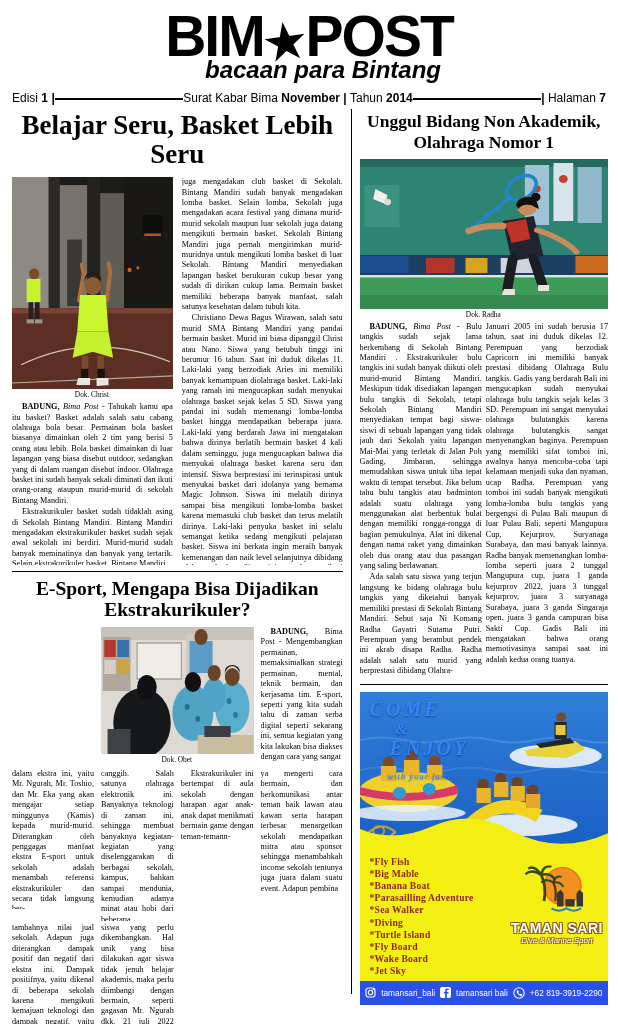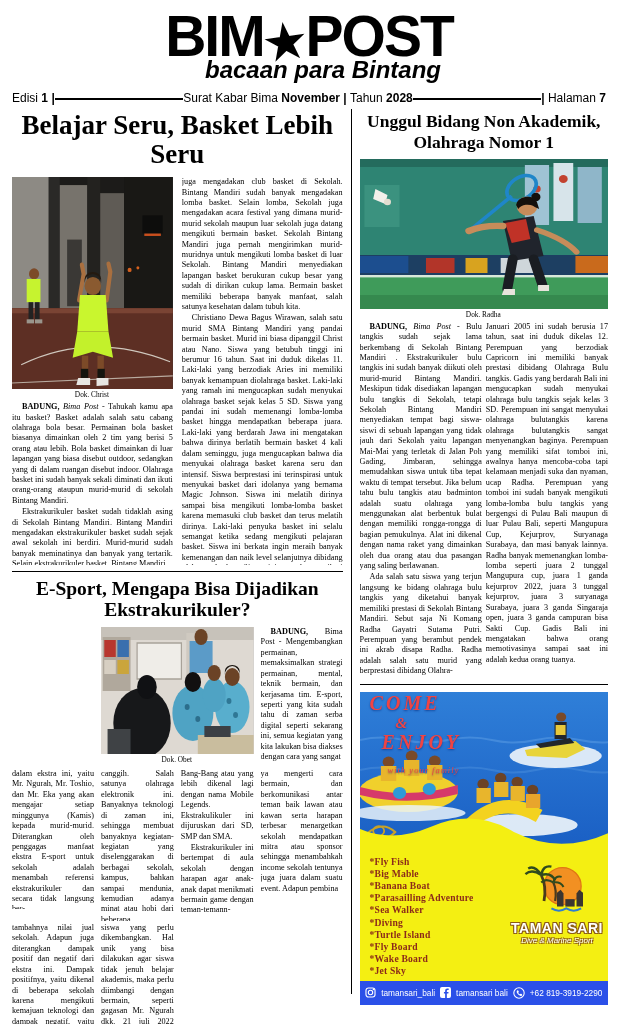--- a/index.html
+++ b/index.html
@@ -62,24 +62,24 @@
   .ph-esport2 { height:135px; }
   
   .ph-bad { height:150px; }
   .bad-cols { display:flex; gap:4px; height:358px; overflow:hidden; }
   .bad-cols > div { flex:1; overflow:hidden; }
   .bad-rule { border:none; border-top:1.4px solid #000; margin:4px 0 7px 0; }
   
   .ad { width:100%; overflow:hidden; }
   .ocean { position:relative; height:156px; overflow:hidden; }
   .ocean svg { position:absolute; inset:0; width:100%; height:100%; }
-  .ocean-text { position:absolute; top:1px; left:10px; color:#ef4444; font-style:italic; line-height:1; text-shadow:0 1px 2px rgba(0,40,120,.6); }
+  .ocean-text { position:absolute; top:7px; left:10px; color:#3b82f6; font-style:italic; line-height:1; text-shadow:0 1px 2px rgba(0,40,120,.6); }
   .ot-come  { font-size:20px; letter-spacing:3px; font-weight:bold; }
   .ot-amp   { font-size:15px; margin:3px 0 1px 26px; font-weight:bold; }
-  .ot-enjoy { font-size:20px; letter-spacing:3px; margin-left:12px; font-weight:bold; }
+  .ot-enjoy { font-size:20px; letter-spacing:3px; margin-left:20px; font-weight:bold; }
   .ot-sub   { font-size:8.5px; margin-left:18px; margin-top:14px; letter-spacing:1px; }
   .yellow {
     position:relative; background:#f4ef12; height:133px; display:flex; overflow:hidden;justify-content:flex-end;
   }
   .activities { padding:8px 0 0 10px; flex:1; }
   .activity {
     font-family:"Liberation Serif", serif; font-weight:bold;
     color:#8b2a1a; font-size:9.6px; line-height:1.27; letter-spacing:.2px;
   }
   .brand-box { width:102px; padding-top:14px; text-align:center; }
@@ -102,21 +102,21 @@
 <body>
 
 <div class="page">
 
   <header>
     <div class="logo-line"><span>BIM</span><span class="logo-star">★</span><span>POST</span></div>
     <div class="tagline">bacaan para Bintang</div>
     <div class="info-line">
       <span><span>Edisi</span>&nbsp;<b>1</b>&nbsp;<b>|</b></span>
       <span class="dash"></span>
-      <span><span>Surat Kabar Bima</span>&nbsp;<b>November</b>&nbsp;<b>|</b>&nbsp;<span>Tahun</span>&nbsp;<b>2028</b></span>
+      <span><span>Surat Kabar Bima</span>&nbsp;<b>November</b>&nbsp;<b>|</b>&nbsp;<span>Tahun</span>&nbsp;<b>2014</b></span>
       <span class="dash"></span>
       <span><b>|</b>&nbsp;<span>Halaman</span>&nbsp;<b>7</b></span>
     </div>
   </header>
 
   <main>
 
     <section class="left-col">
 
       <h1 class="h-basket">Belajar Seru, Basket Lebih Seru</h1>
@@ -215,21 +215,20 @@
           <p class="body"><b>BADUNG,</b> <span>Bima Post -</span> <span>Mengembangkan permainan, memaksimalkan strategi permainan, mental, teknik bermain, dan kerjasama tim. E-sport, seperti yang kita sudah tahu di zaman serba digital seperti sekarang ini, semua kegiatan yang kita lakukan bisa diakses dengan cara yang sangat</span></p>
         </div>
         <div class="cell eg-r1">
           <p class="body" style="text-indent:0">dalam ekstra ini, yaitu Mr. Ngurah, Mr. Toshio, dan Mr. Eka yang akan mengajar setiap minggunya (Kamis) kepada murid-murid. Diterangkan oleh penggagas manfaat ekstra E-sport untuk sekolah adalah menambah referensi ekstrakurikuler dan secara tidak langsung ber-</p>
         </div>
 
         <div class="cell eg-r2">
           <p class="body" style="text-indent:0">canggih. Salah satunya olahraga elektronik ini. Banyaknya teknologi di zaman ini, sehingga membuat banyaknya kegiatan-kegiatan yang diselenggarakan di berbagai sekolah, kampus, bahkan sampai mendunia, kemudian adanya minat atau hobi dari beberapa</p>
         </div>
         <div class="cell eg-r2">
-          <p class="body" style="text-indent:0">Bang-Bang atau yang lebih dikenal lagi dengan nama Mobile Legends. Ekstrakulikuler ini dijuruskan dari SD, SMP dan SMA.</p>
           <p class="body">Ekstrakurikuler ini bertempat di aula sekolah dengan harapan agar anak-anak dapat menikmati bermain game dengan teman-temann-</p>
         </div>
         <div class="cell eg-r2">
           <p class="body" style="text-indent:0">ya mengerti cara bermain, dan berkomunikasi antar teman baik lawan atau kawan serta harapan terbesar menargetkan sekolah mendapatkan mitra atau sponsor sehingga menambahkah income sekolah tentunya juga juara dalam suatu event. Adapun pembina</p>
         </div>
         <div class="cell eg-r2">
           <p class="body" style="text-indent:0">tambahnya nilai jual sekolah. Adapun juga diterangkan dampak positif dan negatif dari ekstra ini. Dampak positifnya, yaitu dikenal di beberapa sekolah karena mengikuti kemajuan teknologi dan dampak negatif, yaitu menambah sedikit biaya pengeluaran listrik. Ekstra E-sport sudah resmi dilak-</p>
         </div>
 
         <div class="cell eg-r3">

